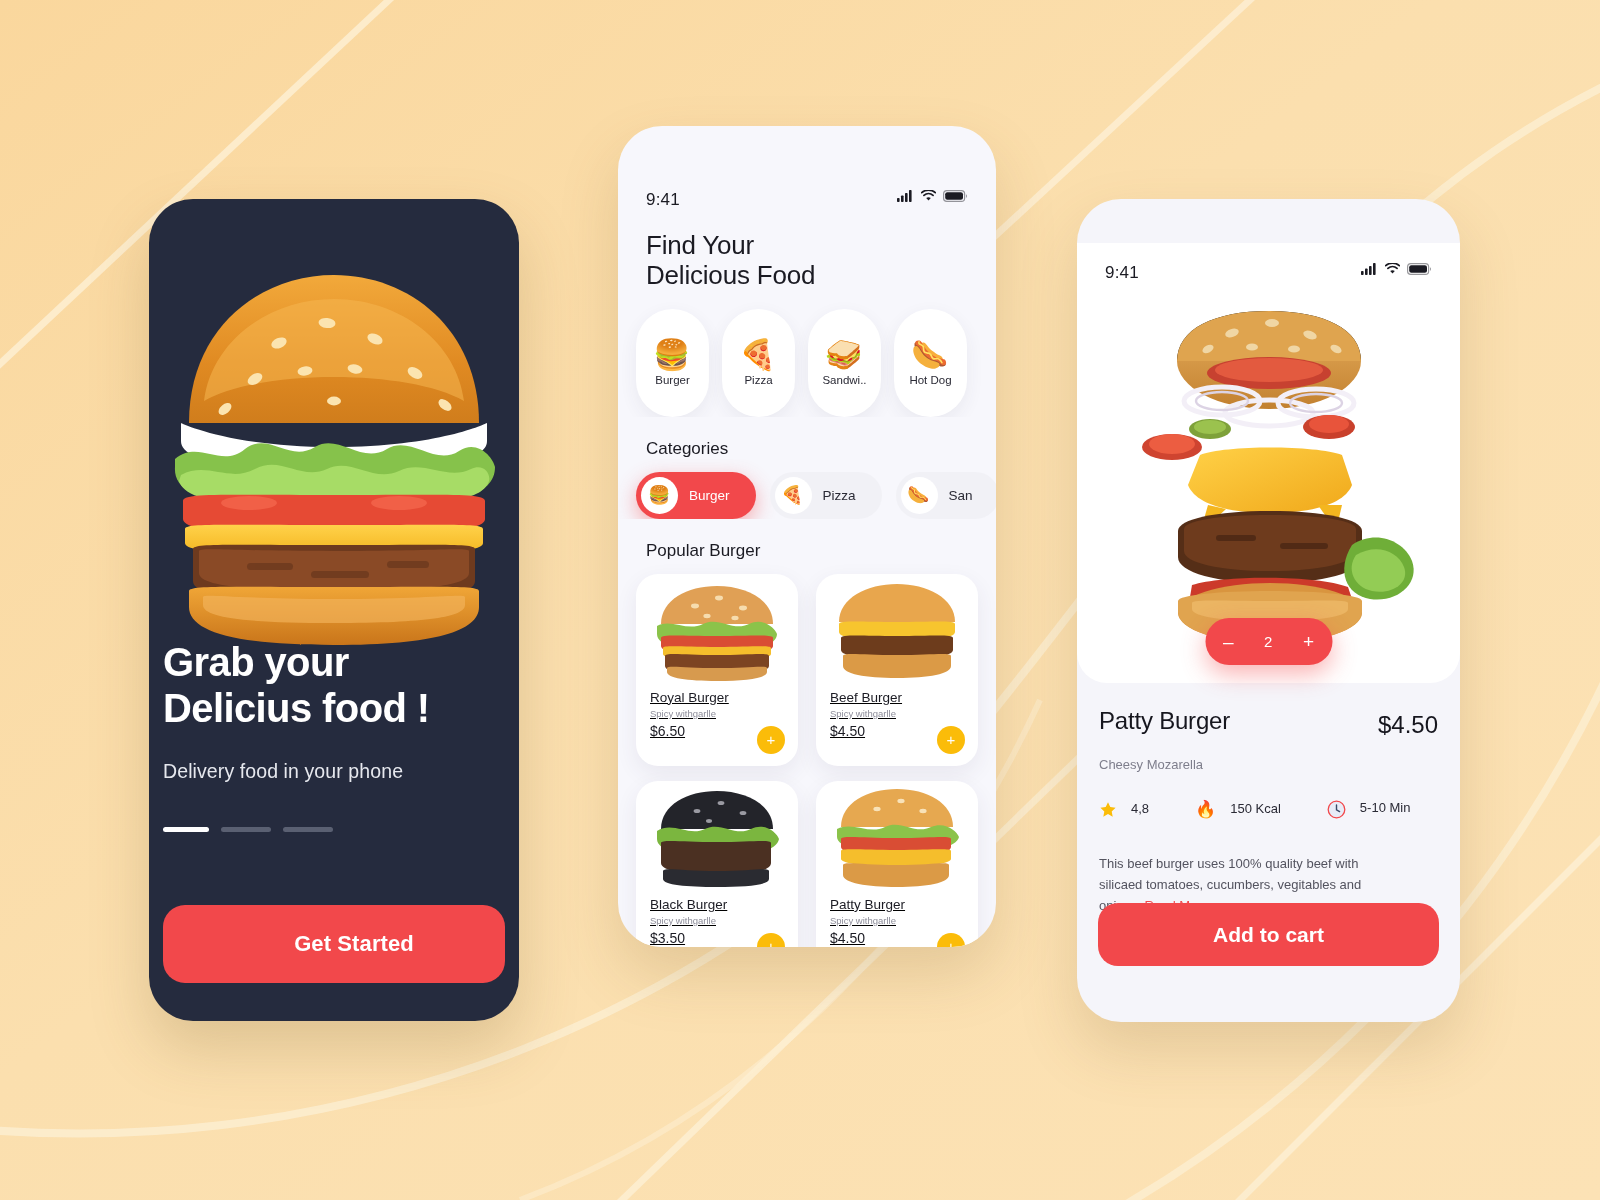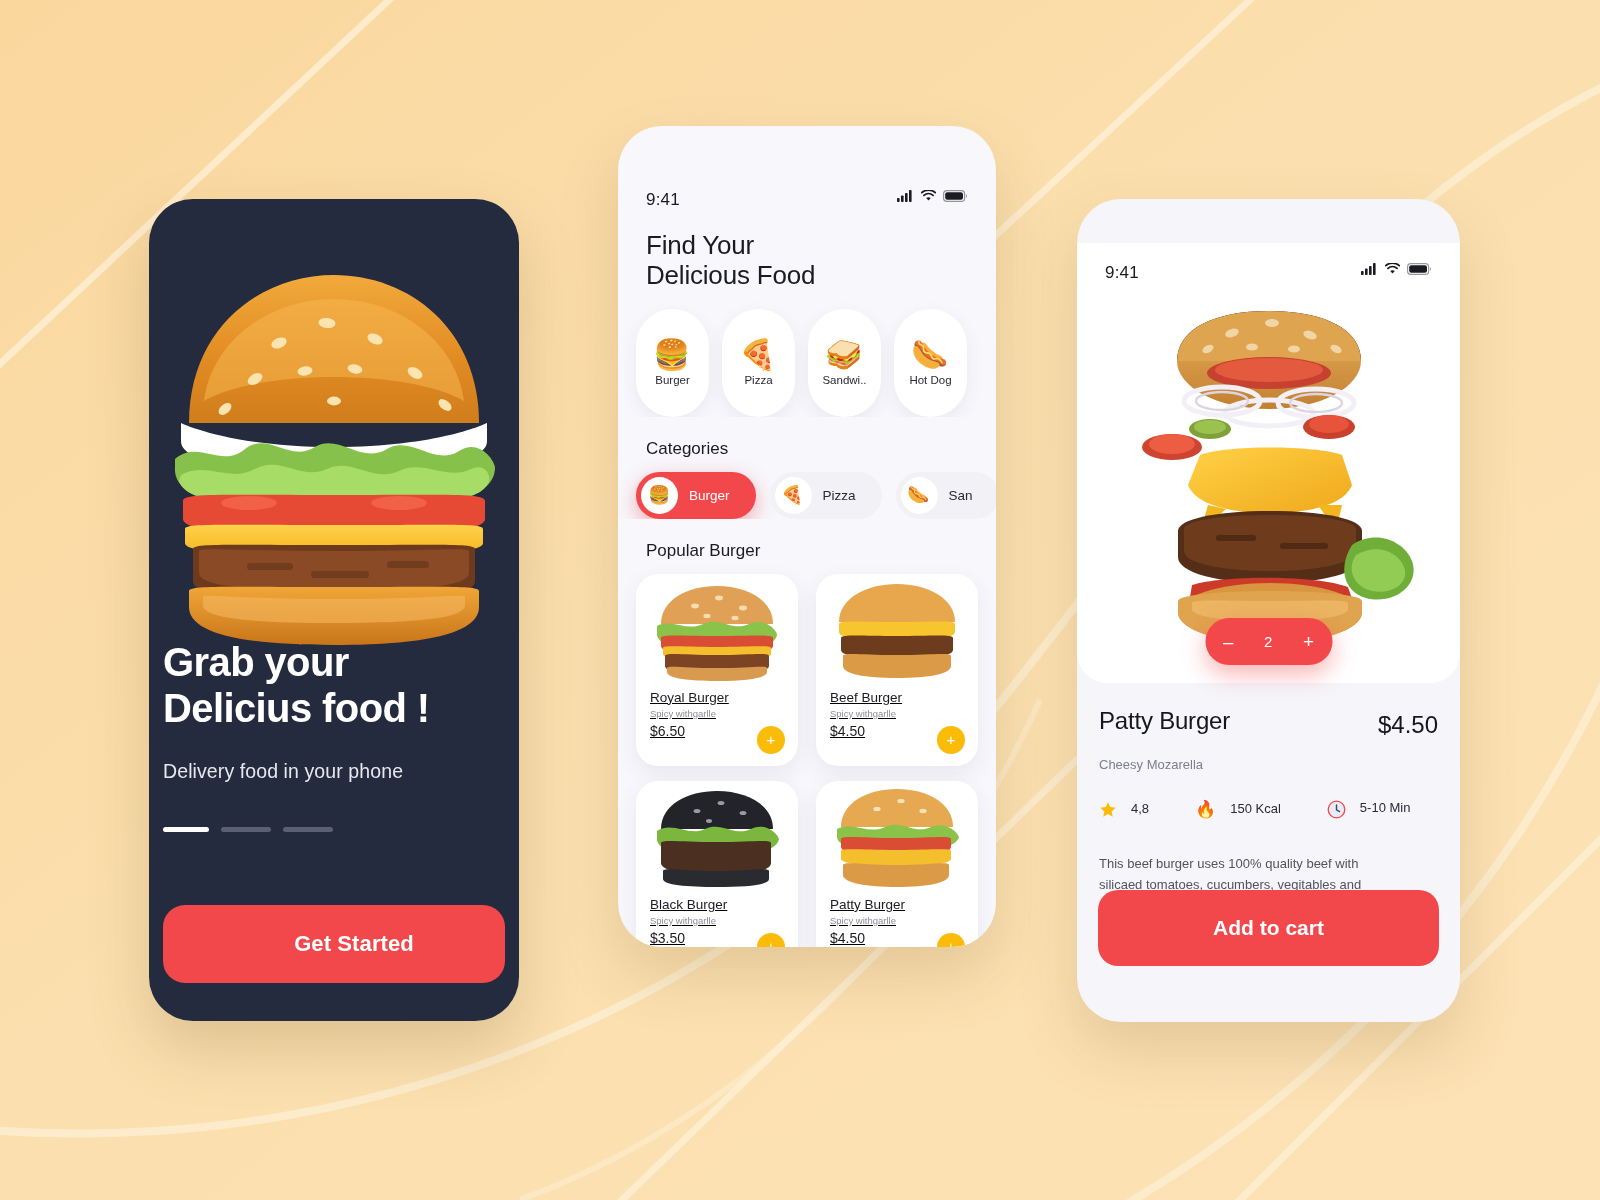--- a/index.html
+++ b/index.html
@@ -149,21 +149,21 @@
   .meta-item { display: flex; align-items: flex-start; gap: 14px; }
   .meta-txt { font-size: 13px; color: #2A2A35; }
   .meta-ic { font-size: 17px; line-height: 1; display:flex; align-items:center;}
 
   .det-desc {
     margin-top: 34px; font-size: 13px; line-height: 1.62; color: #53535F;
     max-width: 270px;
   }
   .read-more { color: #F2484B; cursor: pointer; }
   .cart-btn {
-    position: absolute; left: 21px; right: 21px; bottom: 56px; height: 76px;
+    position: absolute; left: 21px; right: 21px; bottom: 56px; height: 63px;
     background: #F2484B; border: none; border-radius: 20px; color: #fff;
     font-size: 21px; font-weight: 700; cursor: pointer;
     font-family: "Liberation Sans", sans-serif;
   }
 </style>
 </head>
 <body>
 
 <div class="bg-deco">
   <svg viewBox="0 0 1600 1200" xmlns="http://www.w3.org/2000/svg">

